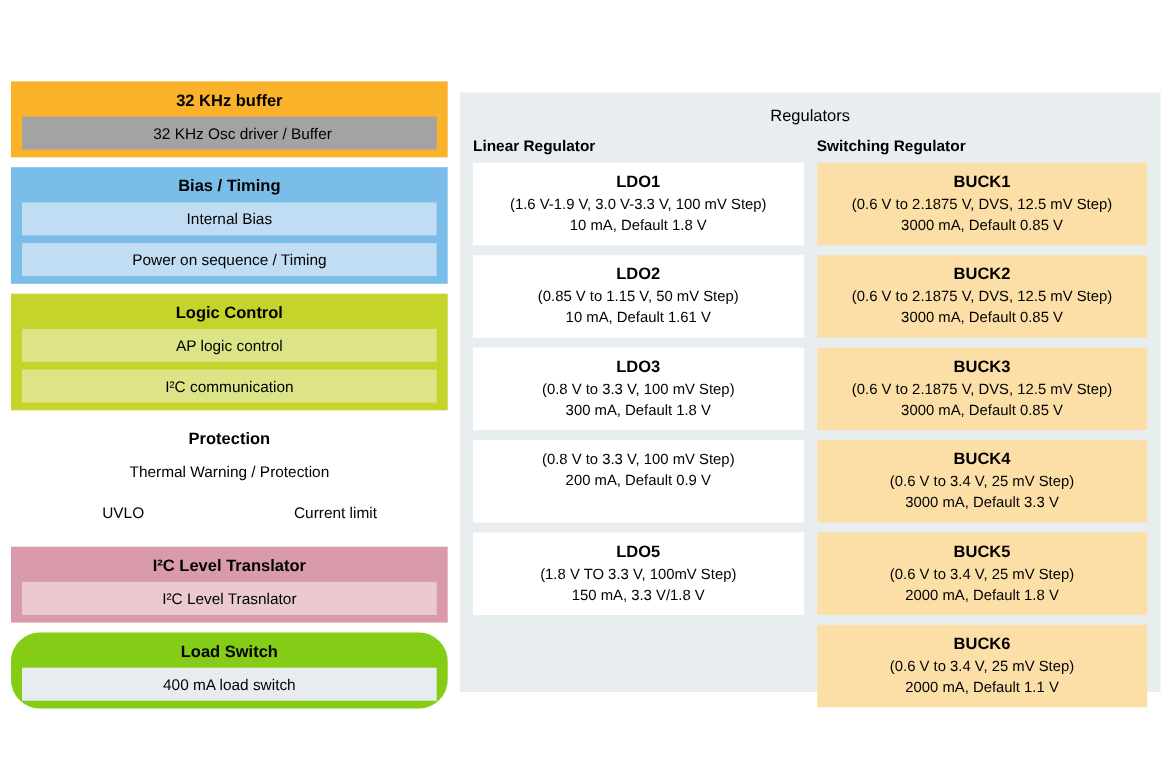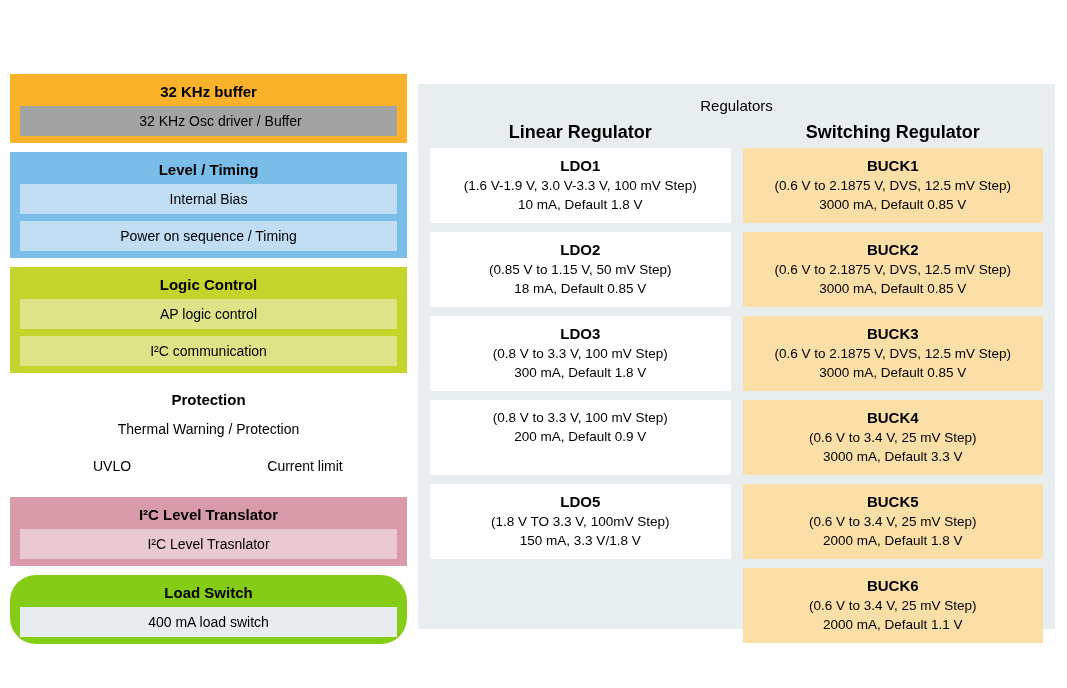--- a/index.html
+++ b/index.html
@@ -41,21 +41,21 @@
     position:absolute;left:418px;top:84px;width:637px;height:545px;
     background:#E8EDEF;
   }
   #regulators-title{
     text-align:center;font-size:15px;line-height:19px;
     padding-top:12px;
   }
   #reg-columns{display:flex;gap:12px;padding:0 12px;margin-top:4px;}
   .reg-col{flex:1;}
   .reg-col-head{
-    text-align:center;font-weight:bold;font-size:18px;line-height:20px;
+    text-align:left;font-weight:bold;font-size:14px;line-height:20px;
     padding:3px 0 6px 0;
   }
   .reg-card{
     text-align:center;padding:8px 6px 9px 6px;margin-bottom:9px;
     height:58px;box-sizing:content-box;
   }
   .reg-card .name{font-weight:bold;font-size:15px;line-height:20px;}
   .reg-card .line{font-size:13.5px;line-height:19px;}
   .card-ldo{background:#ffffff;}
   .card-buck{background:#FCDFA6;}
@@ -67,21 +67,21 @@
 <div id="root">
 
   <div id="left-column">
       <div class="block blk-osc">
         <div class="block-title">32 KHz buffer</div>
         <div class="sub-row">
           <div class="sub-box">32 KHz Osc driver / Buffer</div>
         </div>
       </div>
       <div class="block blk-bias">
-        <div class="block-title">Level / Timing</div>
+        <div class="block-title">Bias / Timing</div>
         <div class="sub-row">
           <div class="sub-box">Internal Bias</div>
         </div>
         <div class="sub-row">
           <div class="sub-box">Power on sequence / Timing</div>
         </div>
       </div>
       <div class="block blk-logic">
         <div class="block-title">Logic Control</div>
         <div class="sub-row">
@@ -121,21 +121,21 @@
         <div class="reg-col">
           <div class="reg-col-head">Linear Regulator</div>
           <div class="reg-card card-ldo">
             <div class="name">LDO1</div>
             <div class="line">(1.6 V-1.9 V, 3.0 V-3.3 V, 100 mV Step)</div>
             <div class="line">10 mA, Default 1.8 V</div>
           </div>
           <div class="reg-card card-ldo">
             <div class="name">LDO2</div>
             <div class="line">(0.85 V to 1.15 V, 50 mV Step)</div>
-            <div class="line">18 mA, Default 0.85 V</div>
+            <div class="line">10 mA, Default 1.61 V</div>
           </div>
           <div class="reg-card card-ldo">
             <div class="name">LDO3</div>
             <div class="line">(0.8 V to 3.3 V, 100 mV Step)</div>
             <div class="line">300 mA, Default 1.8 V</div>
           </div>
           <div class="reg-card card-ldo">
             <div class="line">(0.8 V to 3.3 V, 100 mV Step)</div>
             <div class="line">200 mA, Default 0.9 V</div>
           </div>

